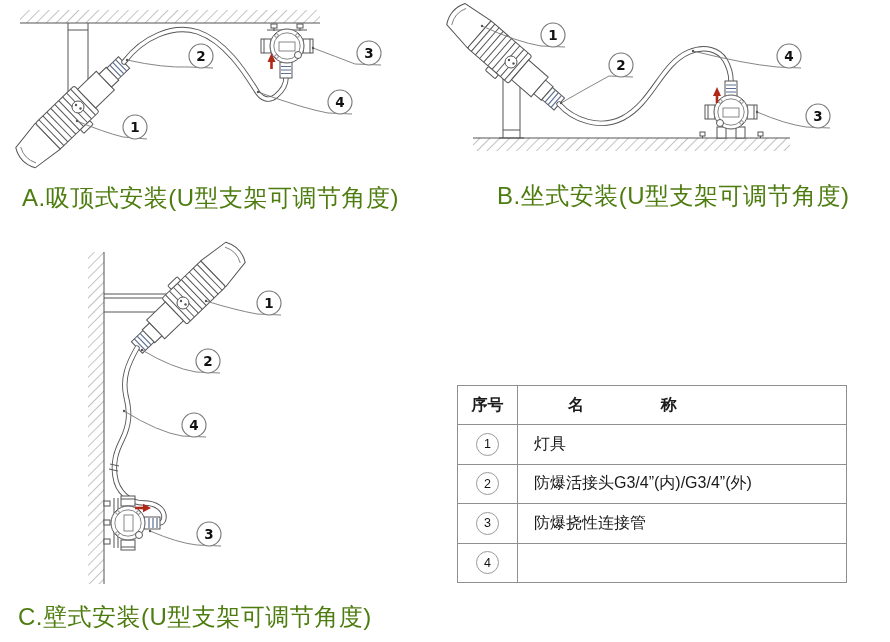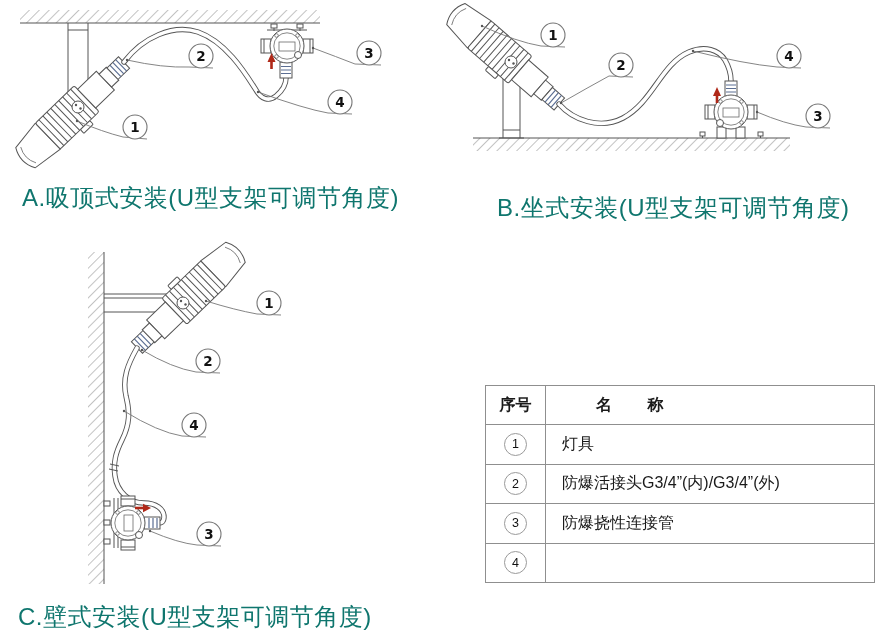--- a/index.html
+++ b/index.html
@@ -18,34 +18,34 @@
   .thread{stroke:#5b6e93;stroke-width:1.2;fill:none;}
   .tube-o{stroke:#555;stroke-width:5.4;fill:none;stroke-linecap:round;}
   .tube-i{stroke:#fff;stroke-width:3.6;fill:none;stroke-linecap:round;}
   .leader{stroke:#777;stroke-width:.9;fill:none;}
   .tipdot{fill:#555;}
   .red{fill:#b02818;stroke:none;}
   .callout circle{fill:#fff;stroke:#777;stroke-width:1.1;}
   .callout text{font-family:"DejaVu Sans",sans-serif;font-size:13.5px;font-weight:600;fill:#111;text-anchor:middle;}
 
   
-  .cap{position:absolute;font-size:24px;font-weight:500;color:#0f766e;white-space:nowrap;letter-spacing:.5px;}
+  .cap{position:absolute;font-size:24px;font-weight:500;color:#4d7c0f;white-space:nowrap;letter-spacing:.5px;}
   .cap-a{left:22px;top:182px;}
-  .cap-b{left:497px;top:192px;}
+  .cap-b{left:497px;top:180px;}
   .cap-c{left:18px;top:601px;text-align:center;}
 
   
-  .ptable{position:absolute;left:457px;top:385px;width:388px;border:1px solid #8f8f8f;font-size:16px;font-weight:500;background:#fff;margin-left:28px;}
+  .ptable{position:absolute;left:457px;top:385px;width:388px;border:1px solid #8f8f8f;font-size:16px;font-weight:500;background:#fff;}
   .ptable .tr{display:grid;grid-template-columns:60px 1fr;border-top:1px solid #8f8f8f;height:38.4px;}
   .ptable .tr:first-child{border-top:none;}
   .ptable .td{display:flex;align-items:center;height:100%;}
   .ptable .td.no{justify-content:center;border-right:1px solid #8f8f8f;}
   .ptable .td.name{padding-left:16px;}
   .ptable .tr.hd .td{font-weight:600;}
-  .ptable .td.hdr-name{white-space:pre;padding-left:50px;}
+  .ptable .td.hdr-name{white-space:pre;padding-left:50px;font-family:Liberation Mono, monospace;}
   .circ{width:21px;height:21px;border:1px solid #9a9a9a;border-radius:50%;display:flex;align-items:center;justify-content:center;font-size:12.5px;line-height:1;color:#111;background:#fff;}
 </style>
 </head>
 <body>
 
 <svg class="abs" id="svg-a" style="left:15px;top:4px" width="430" height="170" viewBox="0 0 430 170">
   <defs>
     <pattern id="hA" width="7" height="7" patternUnits="userSpaceOnUse" patternTransform="rotate(45)">
       <line x1="0" y1="0" x2="0" y2="7" stroke="#888" stroke-width="1"></line>
     </pattern>

